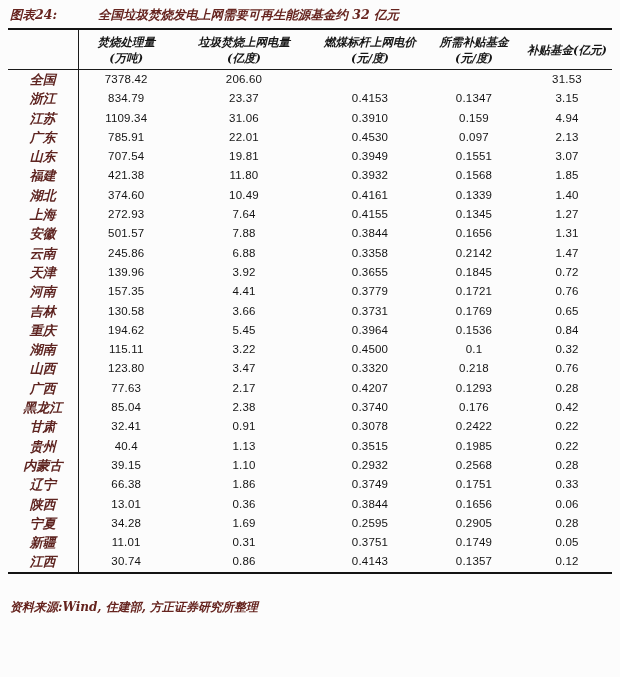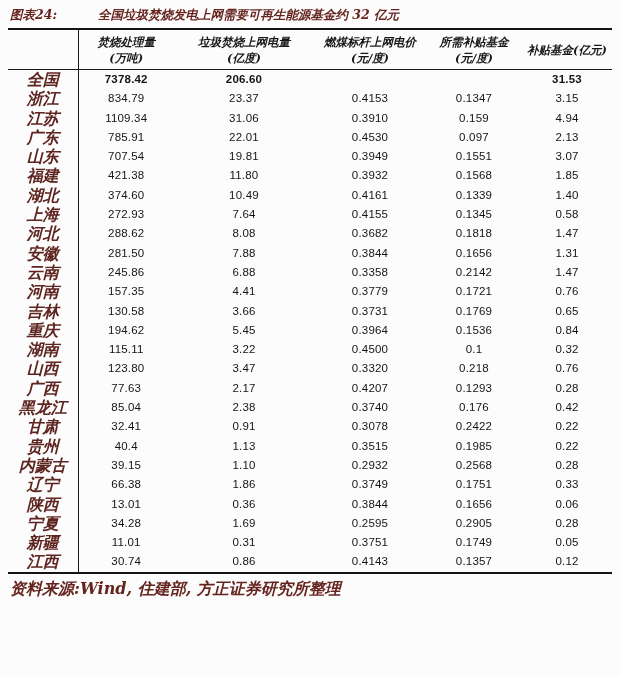--- a/index.html
+++ b/index.html
@@ -65,34 +65,35 @@
     font-size: 11.5px;
     color: #141414;
     line-height: 19.3px;
     white-space: nowrap;
   }
   tbody td.rowlabel {
     font-family: "DejaVu Serif", "Liberation Serif", serif;
     font-style: italic;
     font-weight: bold;
     color: #5e2420;
-    font-size: 16px;
+    font-size: 13px;
   }
   tbody td.num {
     font-family: "Liberation Sans", "DejaVu Sans", sans-serif;
     letter-spacing: 0.2px;
   }
-  tbody tr.bold td.num { font-weight: bold; }
+  tbody tr.bold td.num { font-weight: normal; }
   
   .source-row {
     padding: 5px 0 0 2px;
-    font-size: 16px;
+    font-size: 12px;
     font-style: italic;
     font-weight: bold;
     color: #66241f;
+    margin-top: 20px;
   }
 </style>
 </head>
 <body>
 
 <div class="page">
 
   <div class="caption-row">
     <span class="caption-label">图表24:</span>
     <span class="caption-title">全国垃圾焚烧发电上网需要可再生能源基金约 32 亿元</span>
@@ -189,47 +190,47 @@
           <td class="num">0.4161</td>
           <td class="num">0.1339</td>
           <td class="num">1.40</td>
         </tr>
         <tr>
           <td class="rowlabel">上海</td>
           <td class="num">272.93</td>
           <td class="num">7.64</td>
           <td class="num">0.4155</td>
           <td class="num">0.1345</td>
-          <td class="num">0.58</td>
-        </tr>
-        <tr>
-          <td class="rowlabel">河北</td>
-          <td class="num">288.62</td>
-          <td class="num">8.08</td>
-          <td class="num">0.3682</td>
-          <td class="num">0.1818</td>
-          <td class="num">1.47</td>
+          <td class="num">1.27</td>
         </tr>
         <tr>
           <td class="rowlabel">安徽</td>
-          <td class="num">281.50</td>
+          <td class="num">501.57</td>
           <td class="num">7.88</td>
           <td class="num">0.3844</td>
           <td class="num">0.1656</td>
           <td class="num">1.31</td>
         </tr>
         <tr>
           <td class="rowlabel">云南</td>
           <td class="num">245.86</td>
           <td class="num">6.88</td>
           <td class="num">0.3358</td>
           <td class="num">0.2142</td>
           <td class="num">1.47</td>
         </tr>
         <tr>
+          <td class="rowlabel">天津</td>
+          <td class="num">139.96</td>
+          <td class="num">3.92</td>
+          <td class="num">0.3655</td>
+          <td class="num">0.1845</td>
+          <td class="num">0.72</td>
+        </tr>
+        <tr>
           <td class="rowlabel">河南</td>
           <td class="num">157.35</td>
           <td class="num">4.41</td>
           <td class="num">0.3779</td>
           <td class="num">0.1721</td>
           <td class="num">0.76</td>
         </tr>
         <tr>
           <td class="rowlabel">吉林</td>
           <td class="num">130.58</td>

